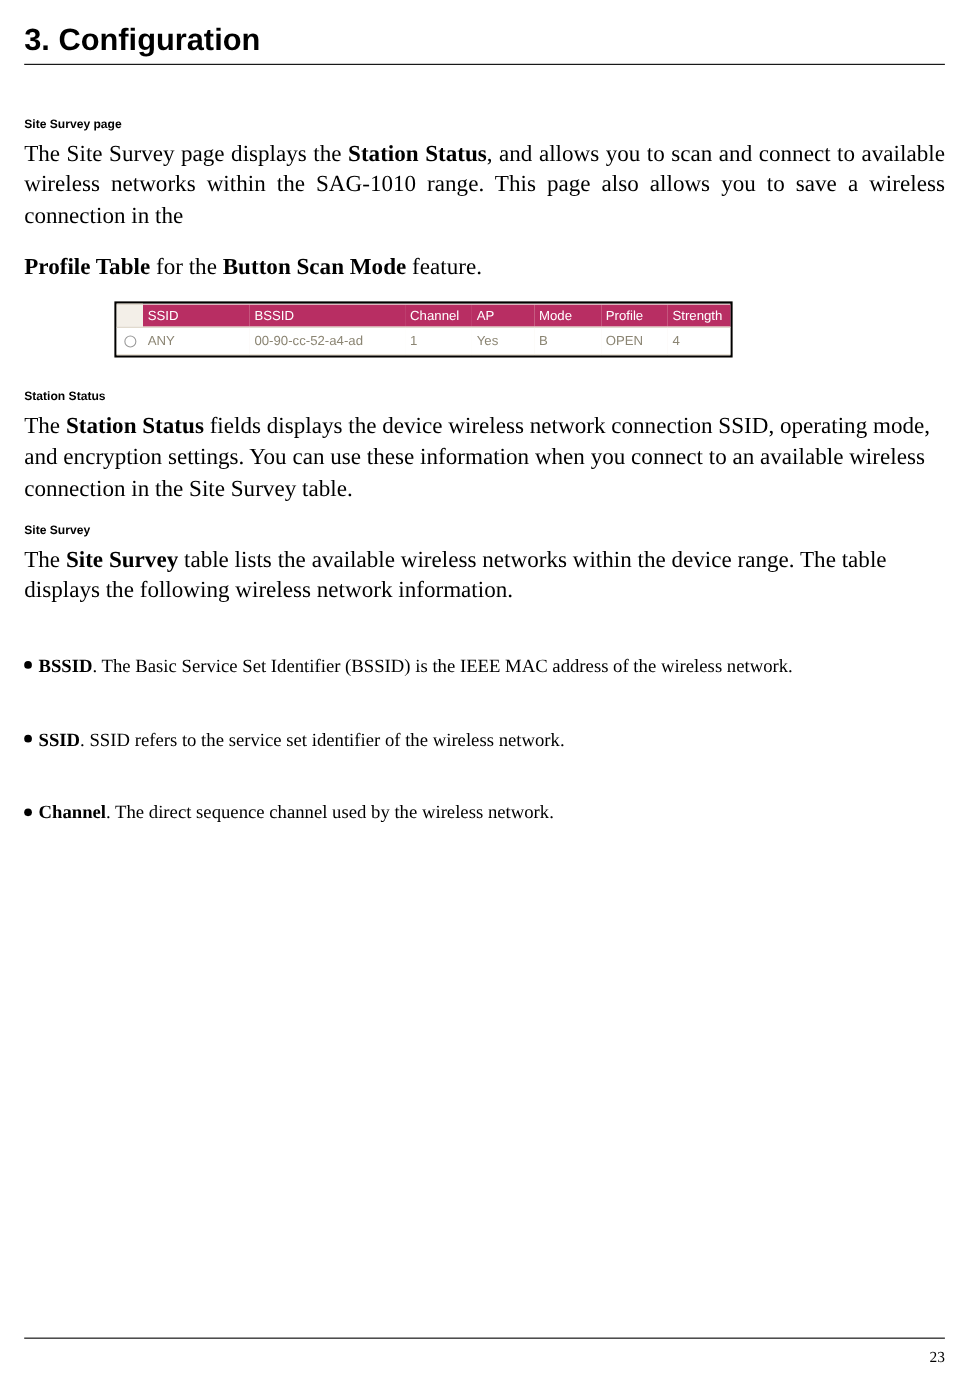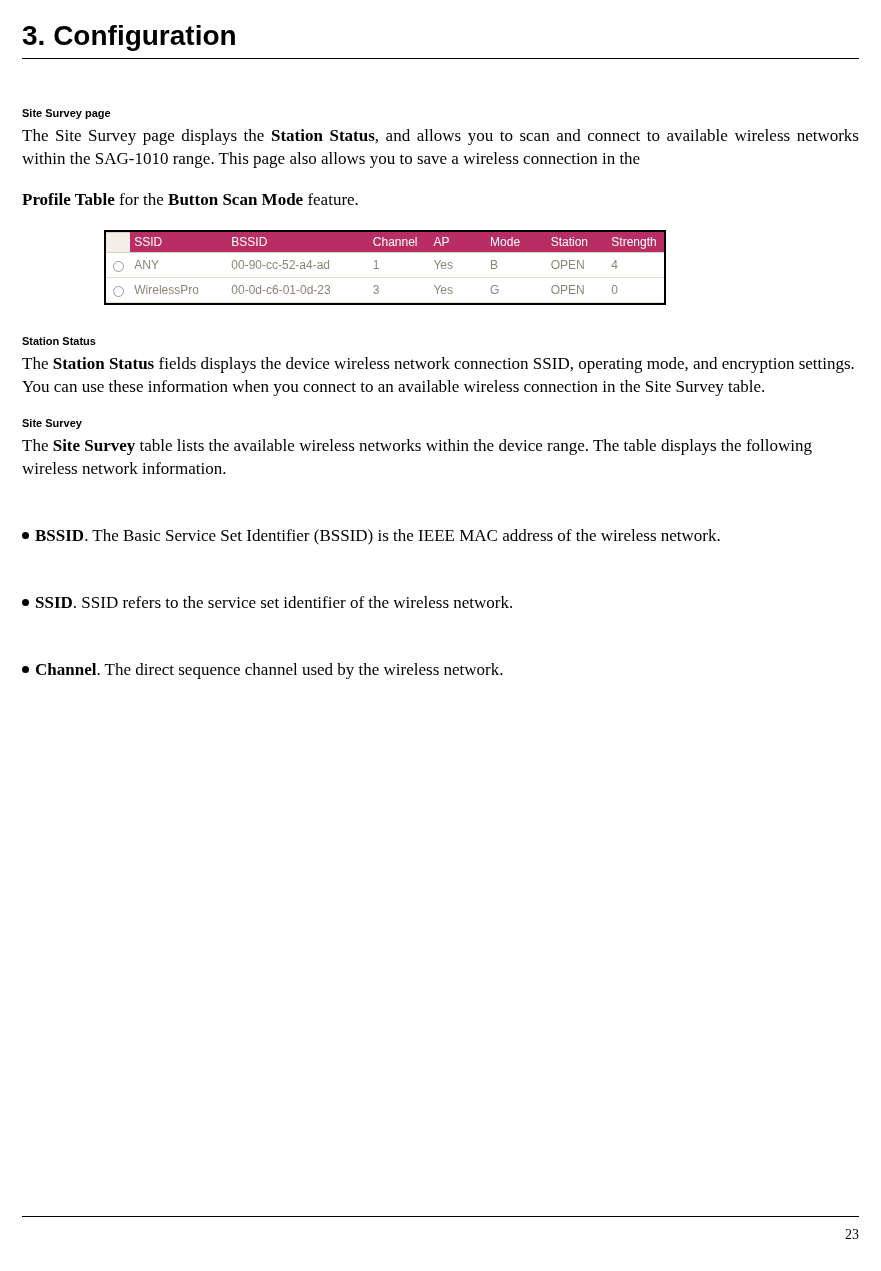--- a/index.html
+++ b/index.html
@@ -23,21 +23,21 @@
       border-top: 1.5px solid #000;
       margin-bottom: 48px;
     }
     .section-h {
       font-family: Arial, Helvetica, sans-serif;
       font-size: 11px;
       font-weight: bold;
       margin-bottom: 6px;
     }
     .body-text {
-      font-size: 17px;
+      font-size: 21px;
       line-height: 1.35;
       margin-bottom: 18px;
     }
     .justify { text-align: justify; }
     .screenshot-wrap {
       margin: 14px 0 30px 82px;
       border: 2px solid #000;
       width: 562px;
       background: #f3efe8;
     }
@@ -143,44 +143,34 @@
 <div class="screenshot-wrap">
   <table class="ss-table">
     <thead>
       <tr>
         <th class="radio-col"></th>
         <th class="c-ssid">SSID</th>
         <th class="c-bssid">BSSID</th>
         <th class="c-chan">Channel</th>
         <th class="c-ap">AP</th>
         <th class="c-mode">Mode</th>
-        <th class="c-sec">Station</th>
+        <th class="c-sec">Profile</th>
         <th class="c-str">Strength</th>
       </tr>
     </thead>
     <tbody>
       <tr>
         <td class="radio-cell"><span class="radio-dot"></span></td>
         <td>ANY</td>
         <td>00-90-cc-52-a4-ad</td>
         <td>1</td>
         <td>Yes</td>
         <td>B</td>
         <td>OPEN</td>
         <td>4</td>
-      </tr>
-      <tr>
-        <td class="radio-cell"><span class="radio-dot"></span></td>
-        <td>WirelessPro</td>
-        <td>00-0d-c6-01-0d-23</td>
-        <td>3</td>
-        <td>Yes</td>
-        <td>G</td>
-        <td>OPEN</td>
-        <td>0</td>
       </tr>
     </tbody>
   </table>
 </div>
 
 <div class="section-h">Station Status</div>
 <p class="body-text">
   <span>The </span><b>Station Status</b><span> fields displays the device wireless network connection SSID, operating mode, and encryption settings. You can use these information when you connect to an available wireless connection in the Site Survey table.</span>
 </p>
 

